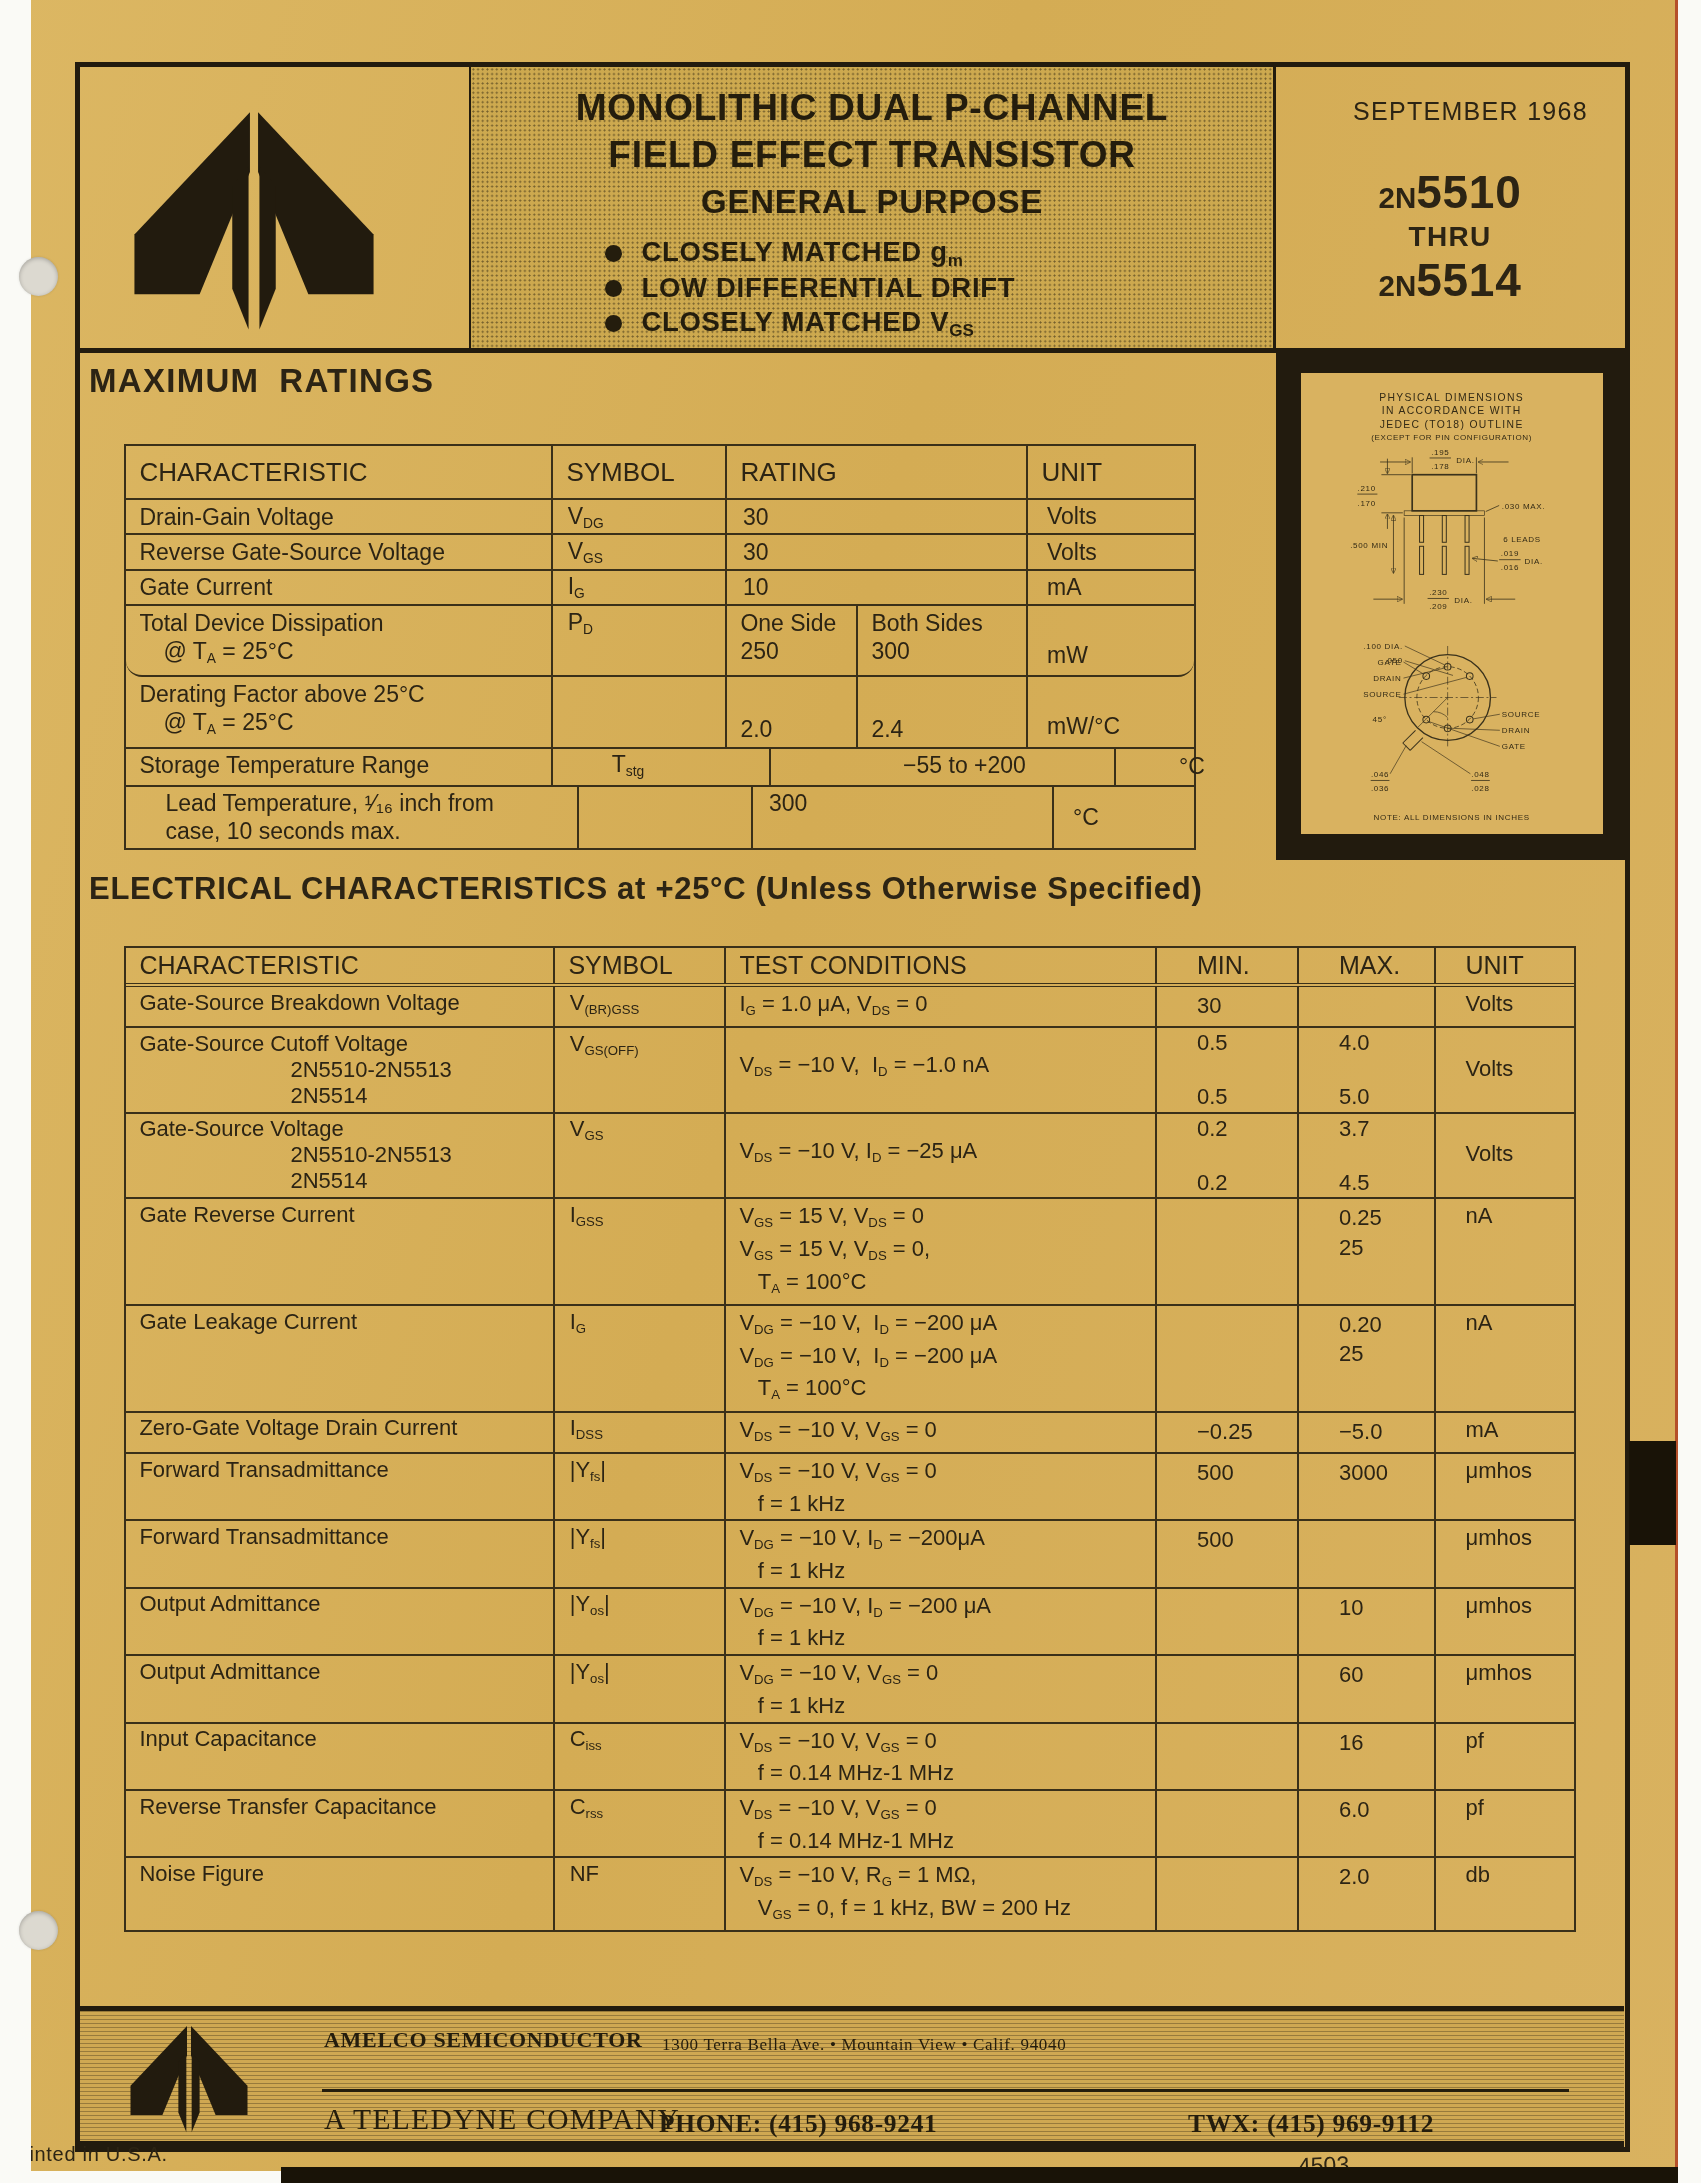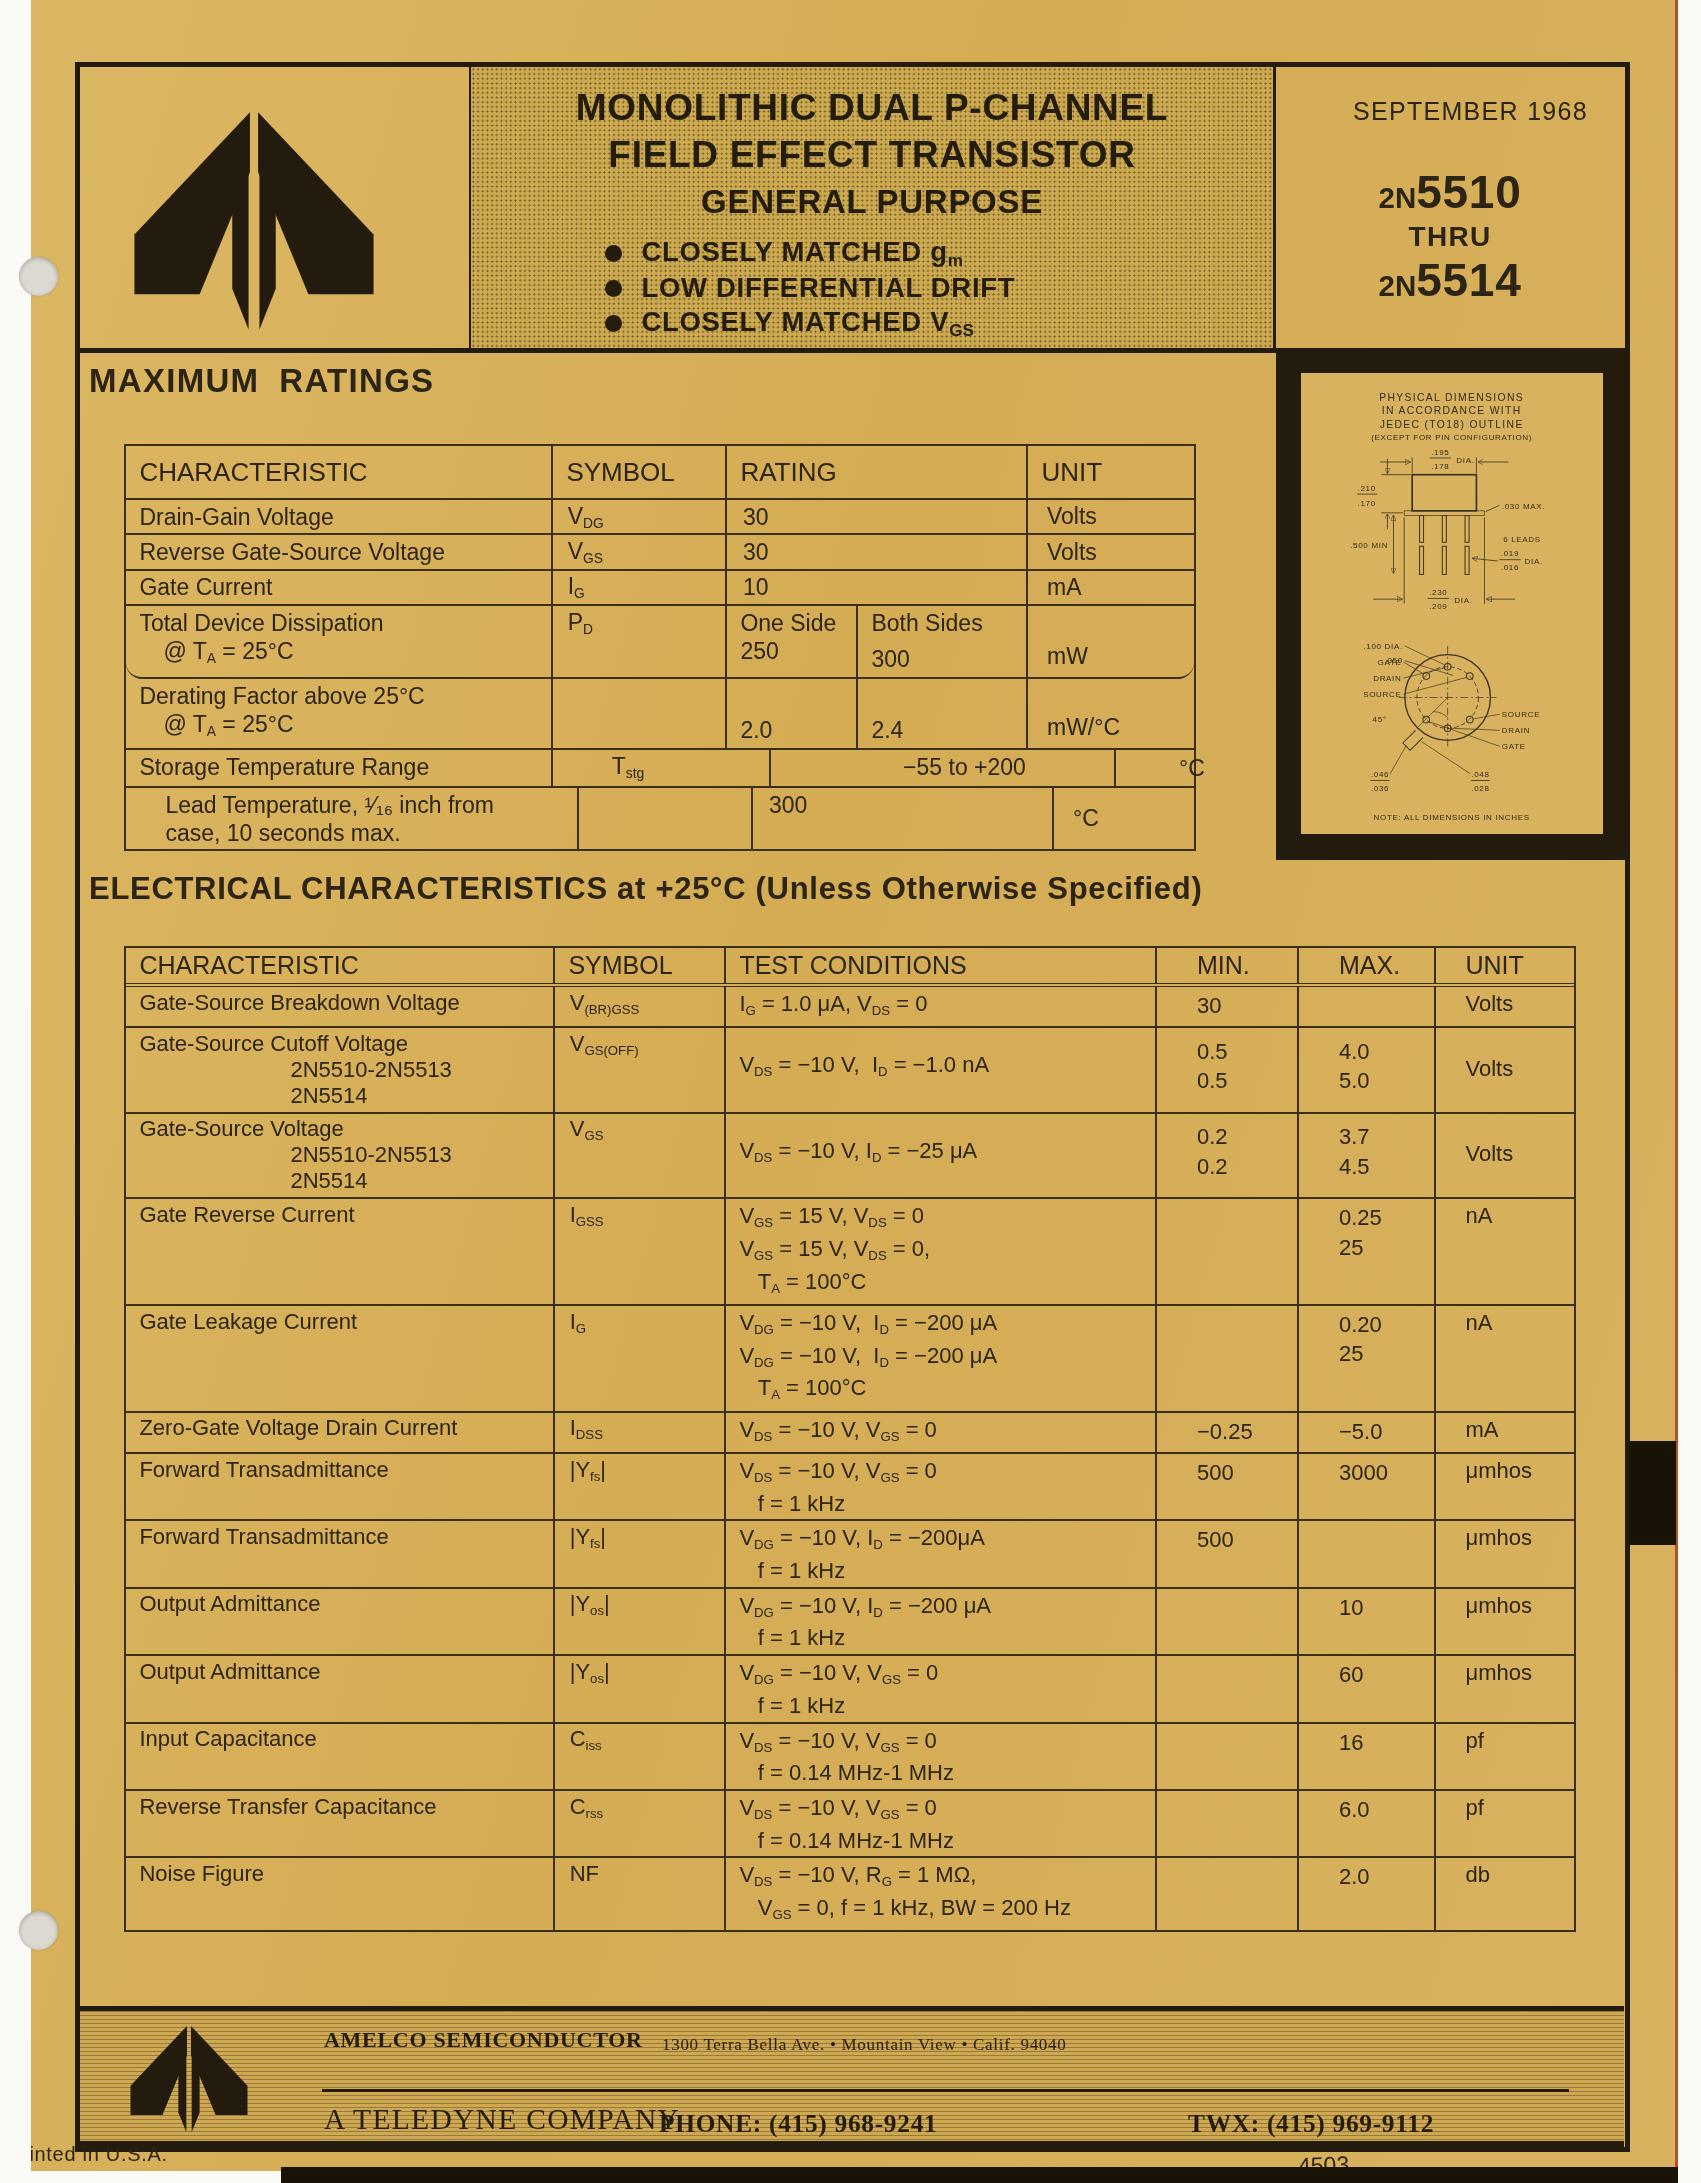--- a/index.html
+++ b/index.html
@@ -54,36 +54,36 @@
   .mr-table > div:last-child .mr-row:last-child{border-bottom:none;}
   .mr-head{min-height:54px;font-size:26px;align-items:center;border-bottom:2px solid var(--bd);}
   .mr-head .cell{height:100%;display:flex;align-items:center;}
   #mr-body .mr-row:last-child{border-bottom:none;}
   .c-char .line.at{padding-left:24px;}
   .c-sym{padding-left:14.7px;}
   .c-rating{padding:0;display:flex;}
   .c-rating .span-val{padding:2.7px 0 0 16px;line-height:28px;}
   .c-rating .span-val.ctr{width:100%;text-align:center;padding-left:0;}
   .c-rating .subcol{flex:0 0 129px;display:flex;flex-direction:column;padding:2.7px 0 4px 13.4px;}
-  .c-rating .subcol.right{flex:1;border-left:2px solid var(--bd);gap:8px;}
+  .c-rating .subcol.right{flex:1;border-left:2px solid var(--bd);}
   .c-rating .subcol.bot{justify-content:flex-end;}
   .c-unit{display:flex;flex-direction:column;justify-content:center;padding-left:19px;}
   .c-unit.ub{justify-content:flex-end;padding-bottom:6.7px;}
   
   .ec-table{position:absolute;left:124px;top:946px;width:1452px;border:2.7px solid var(--bd);font-size:22px;}
   .ec-row{display:grid;grid-template-columns:429px 171px 431px 142px 137px 137px;border-bottom:2px solid var(--bd);}
   .ec-head{min-height:39px;font-size:25px;border-bottom:4.7px double var(--bd);}
   .ec-head .cell{display:flex;align-items:center;}
   #ec-body .ec-row:last-child{border-bottom:none;}
   .ec-row .line{line-height:26px;}
   .c-char .line.pn{padding-left:151px;}
   .c-cond{white-space:pre-wrap;display:flex;flex-direction:column;padding-top:4px;}
   .c-cond.vctr{justify-content:center;padding-top:0;}
   .vals{display:flex;flex-direction:column;padding:4px 0 2.7px 40px;}
-  .vals.vctr{justify-content:flex-end;padding-top:0;padding-bottom:16px;}
+  .vals.vctr{justify-content:space-between;padding-top:0;padding-bottom:0;}
   .vals .line{line-height:29.5px;}
   .ecu{display:flex;flex-direction:column;padding:4px 0 2.7px 29.5px;}
   .ecu.vctr{justify-content:center;padding-top:0;}
   .head-min{padding-left:40px;}.head-unit{padding-left:29.5px;}
   
   .dims-box{position:absolute;left:1276px;top:348px;width:353px;height:512px;background:var(--frame);}
   .dims-inner{position:absolute;left:25.4px;top:25.4px;width:302px;height:461px;background:#d9b260;}
   .dims-inner svg{width:302px;height:461px;display:block;}
   .dsvg text{fill:#332a15;font-family:"Liberation Sans",sans-serif;font-size:13px;letter-spacing:1.5px;}
   .dsvg .ttl{font-size:15.5px;letter-spacing:2px;}

